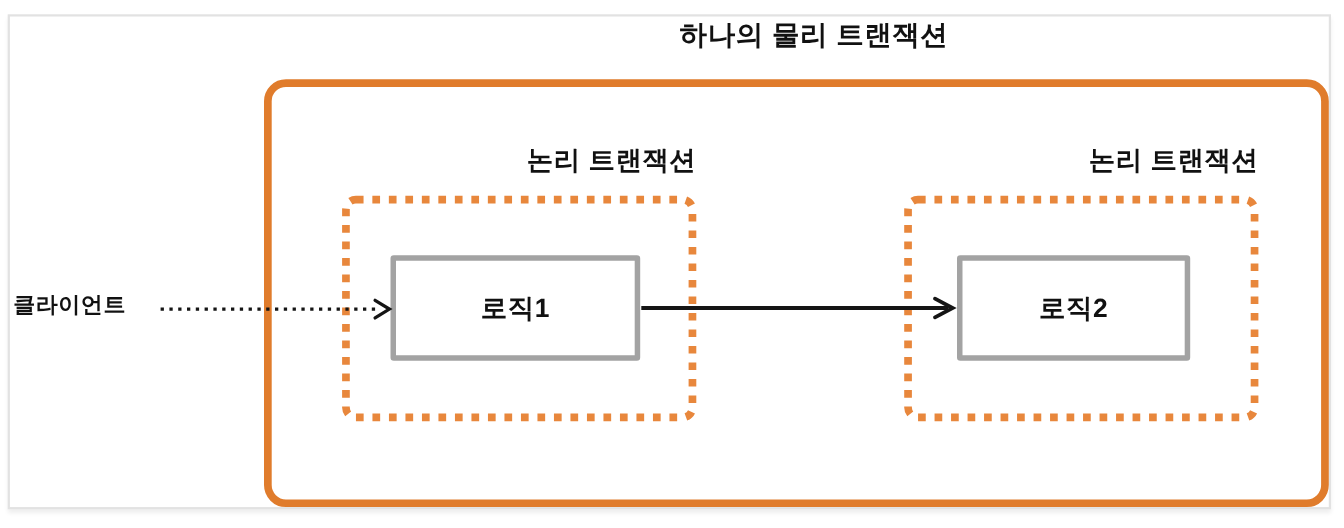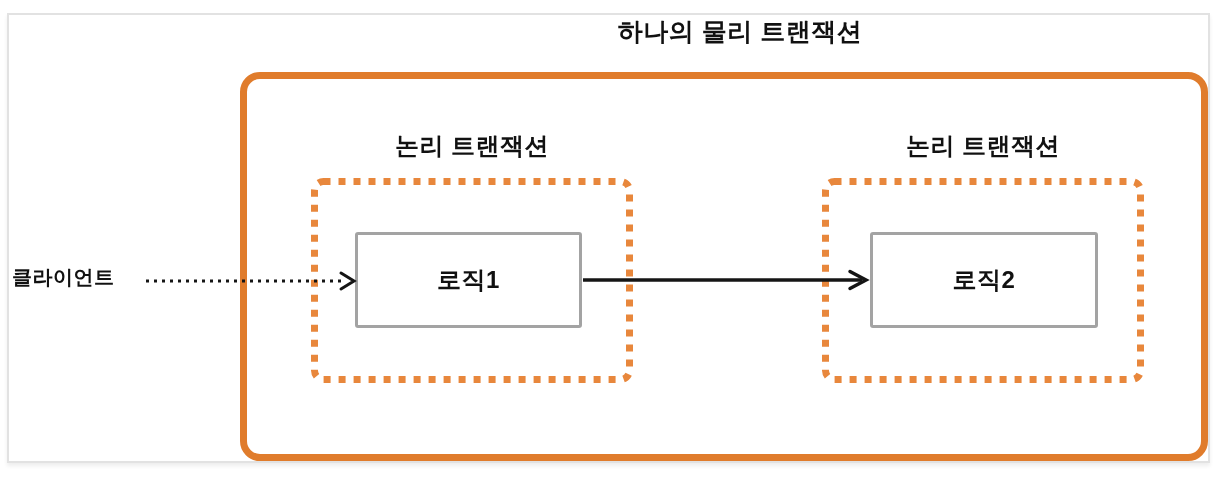--- a/index.html
+++ b/index.html
@@ -34,40 +34,40 @@
     left: 240px; top: 72px;
     width: 968px; height: 389px;
     border: 7px solid #E07C2C;
     border-radius: 20px;
     background: transparent;
   }
   .group-label {
     position: absolute;
     top: 130px;
     width: 322px;
-    text-align: center;
+    text-align: right;
     font-size: 24px; font-weight: 700; color: #111111;
     letter-spacing: 0.5px;
     white-space: nowrap;
   }
   .group-label.left  { left: 311px; }
   .group-label.right { left: 822px; }
   .logic-box {
     position: absolute;
     top: 232px;
     height: 96px;
-    border: 3px solid #a3a3a3;
+    border: 5px solid #a3a3a3;
     border-radius: 3px;
     background: #ffffff;
     display: flex; align-items: center; justify-content: center;
     font-size: 24px; font-weight: 700; color: #111111;
     letter-spacing: 0.5px;
   }
   .logic-box.one { left: 355px; width: 227px; }
-  .logic-box.two { left: 870px; width: 228px; }
+  .logic-box.two { left: 870px; width: 212px; }
   .client-label {
     position: absolute;
     left: 12px; top: 264px;
     font-size: 20px; font-weight: 700; color: #111111;
     letter-spacing: 0.5px;
     white-space: nowrap;
   }
   .overlay {
     position: absolute; left: 0; top: 0;
     width: 1222px; height: 480px;

